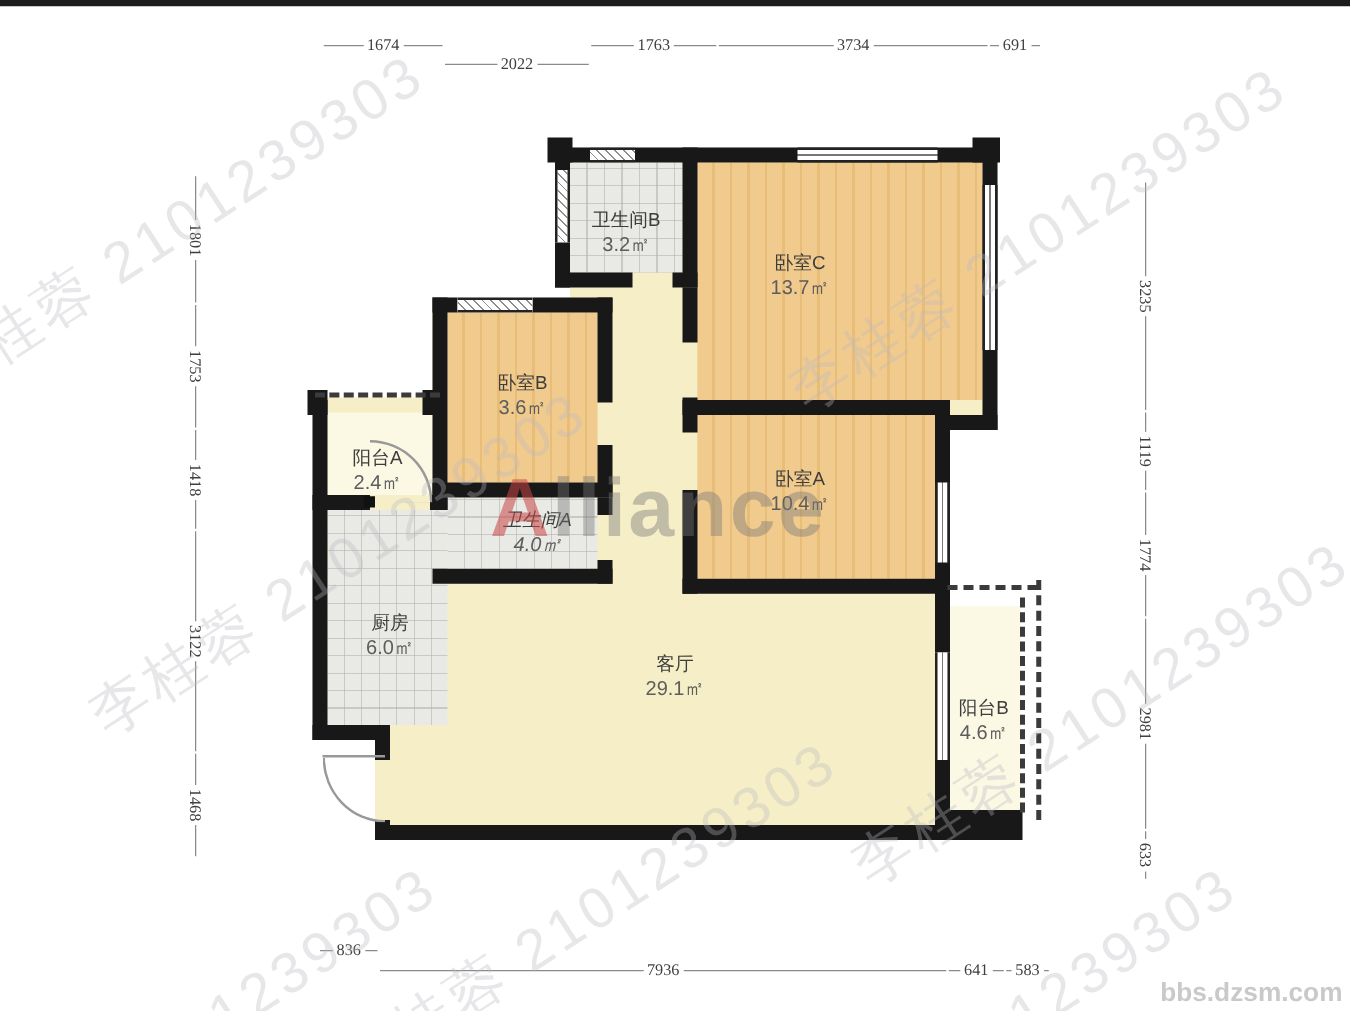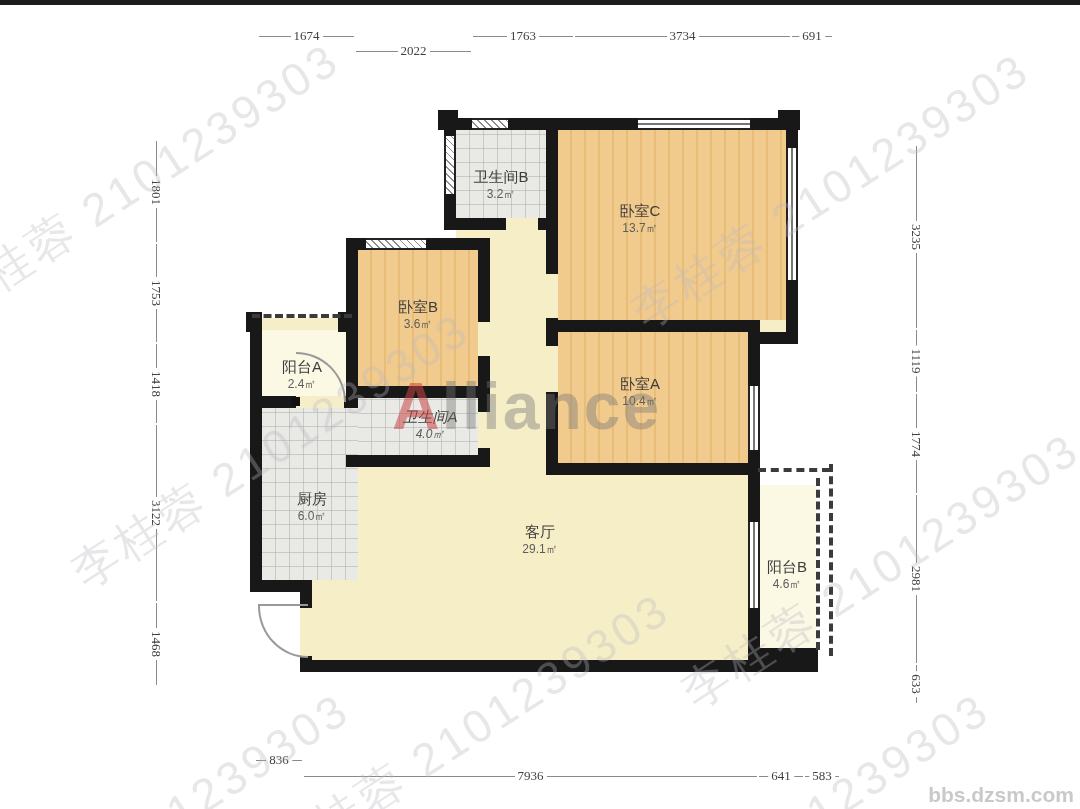--- a/index.html
+++ b/index.html
@@ -23,21 +23,21 @@
   .dash-h{position:absolute;border-top:4px dashed #3b3b3b;height:0;}
   .dash-v{position:absolute;border-left:4px dashed #3b3b3b;width:0;}
   .arc{position:absolute;box-sizing:border-box;border:0 solid #999;}
   .arc-bl{border-left-width:2px;border-bottom-width:2px;border-bottom-left-radius:100%;}
   .arc-tr{border-top-width:2px;border-right-width:2px;border-top-right-radius:100%;}
   .leaf{position:absolute;background:#999;}
   .hinge{position:absolute;background:#111;}
   
   .room-label{position:absolute;text-align:center;color:#3d3d3d;line-height:1.25;pointer-events:none;}
   .room-label .nm{font-size:15px;}
-  .room-label .ar{font-size:12px;color:#5d5d5d;}
+  .room-label .ar{font-size:16px;color:#5d5d5d;}
   
   .dseg{position:absolute;font-family:Liberation Serif, serif;}
   .dseg.h{height:16px;}
   .dseg.h::before{content:"";position:absolute;left:1px;right:1px;top:50%;height:1px;background:#8a8a8a;}
   .dseg.v{width:16px;}
   .dseg.v::before{content:"";position:absolute;top:1px;bottom:1px;left:50%;width:1px;background:#8a8a8a;}
   .dlabel{position:absolute;left:50%;top:50%;transform:translate(-50%,-50%);
           background:#fff;padding:0 3px;font-size:13px;color:#3f3f3f;white-space:nowrap;}
   .dseg.v .dlabel{transform:translate(-50%,-50%) rotate(90deg);}
   

